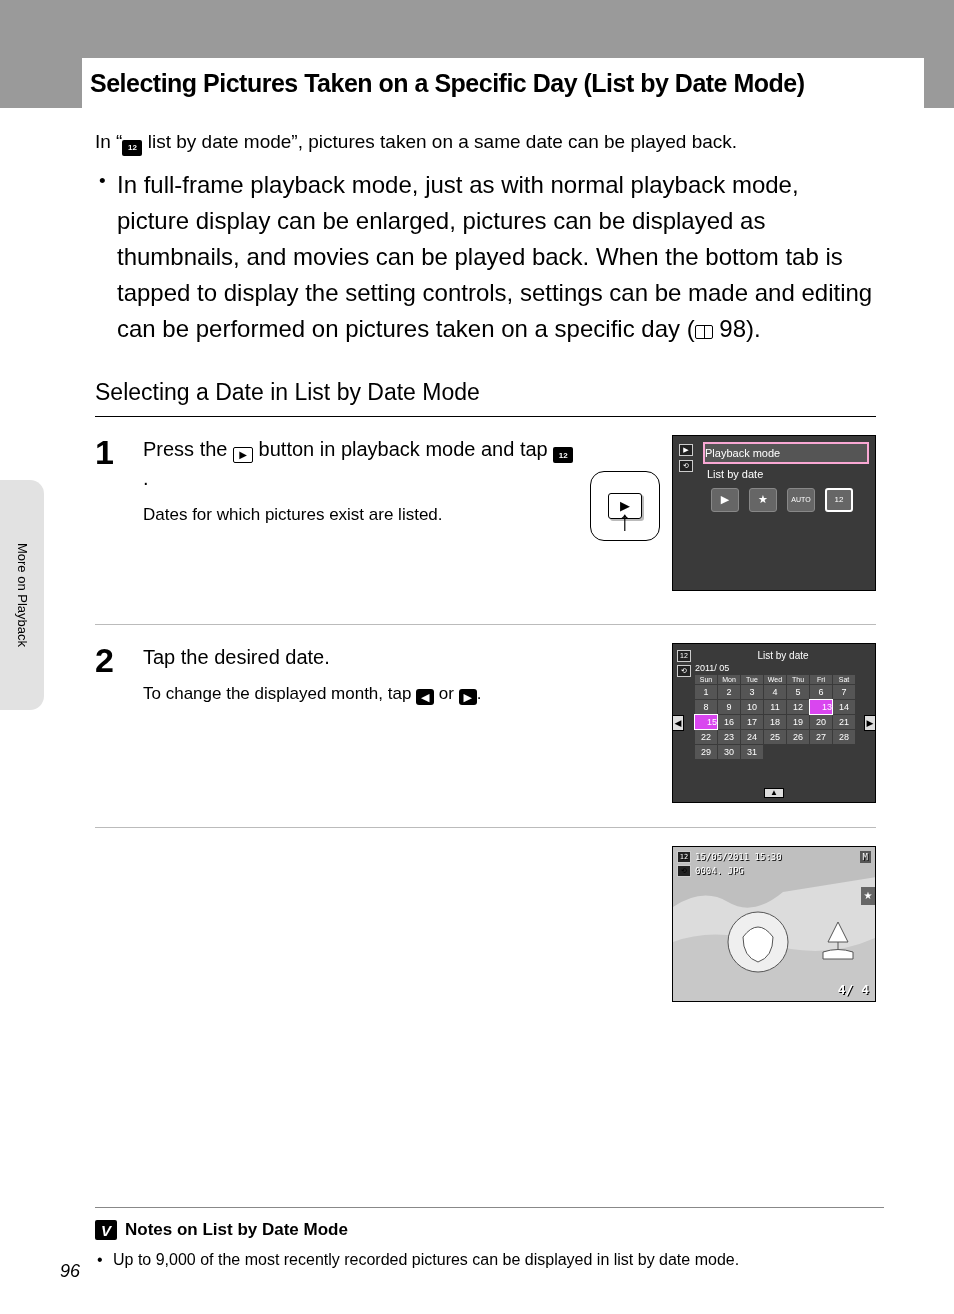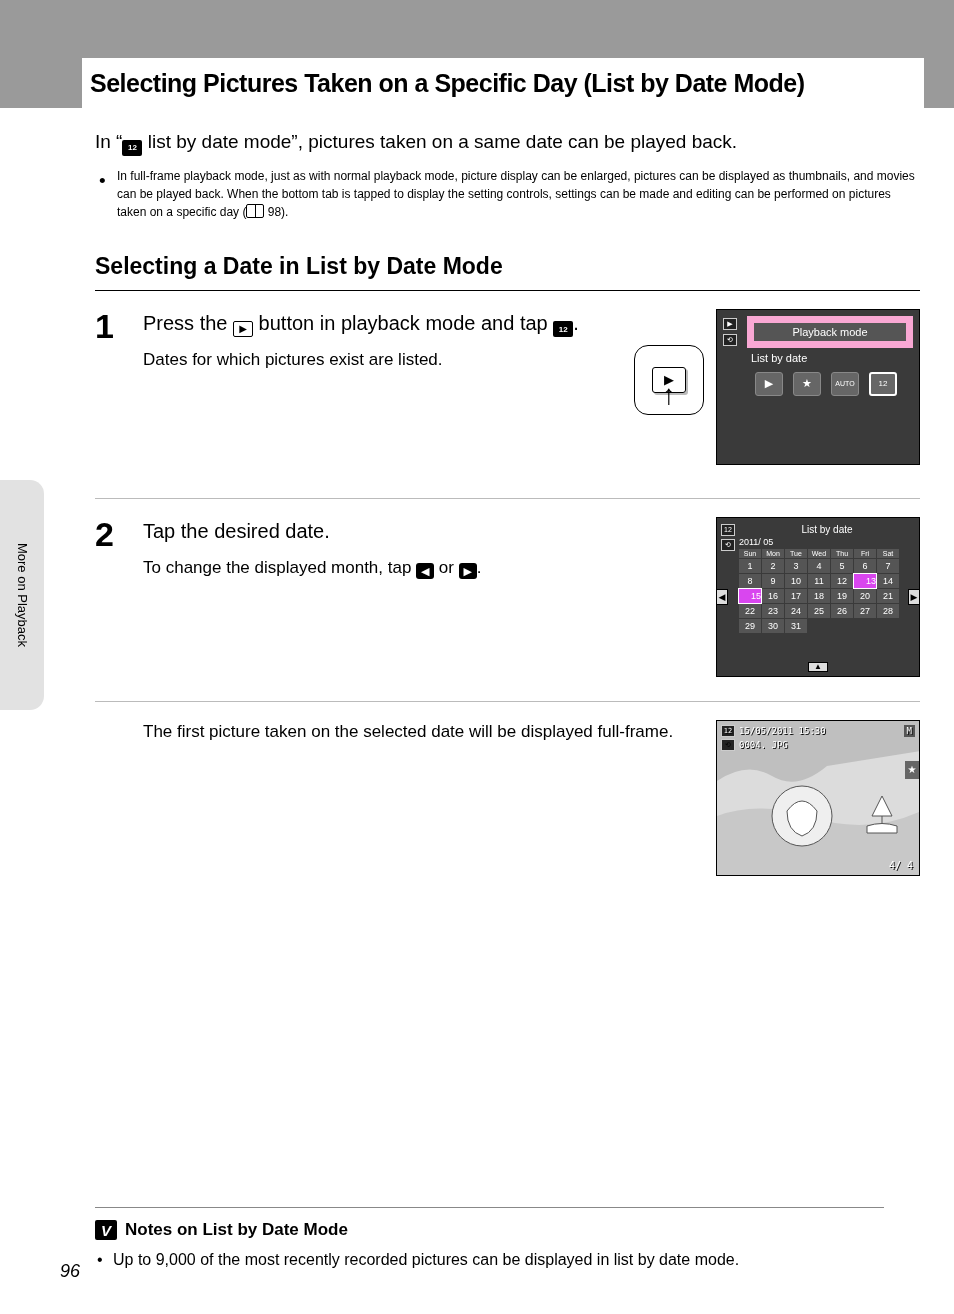--- a/index.html
+++ b/index.html
@@ -26,21 +26,21 @@
     display: flex;
     align-items: center;
     padding-left: 8px;
   }
   .main-title {
     font-size: 25px;
     font-weight: bold;
     letter-spacing: -0.5px;
   }
   .content {
-    padding: 20px 34px 0 95px;
+    padding: 20px 78px 0 95px;
   }
   .intro-line {
     font-size: 19px;
     line-height: 1.5;
   }
   .cal-icon {
     display: inline-flex;
     width: 20px; height: 16px;
     background: #000;
     border-radius: 2px;
@@ -60,35 +60,35 @@
     position: relative;
   }
   .book-icon::after {
     content: "";
     position: absolute;
     left: 50%; top: 0; bottom: 0;
     border-left: 1.5px solid #000;
   }
   .bullet-block {
     margin: 10px 0 0 0;
-    font-size: 12px;
+    font-size: 24px;
     line-height: 1.5;
     padding-left: 22px;
     position: relative;
   }
   .bullet-block::before {
     content: "•";
     position: absolute;
     left: 4px;
     top: 0;
     font-size: 19px;
   }
   h2.subhead {
     font-size: 23px;
-    font-weight: bold;
+    font-weight: normal;
     margin-top: 32px;
     padding-bottom: 10px;
     border-bottom: 1px solid #000;
   }
   .step-row {
     display: flex;
     margin-top: 18px;
     border-bottom: 1px solid #bbb;
     padding-bottom: 22px;
     min-height: 190px;
@@ -163,25 +163,25 @@
   .screen {
     width: 204px; height: 156px;
     border: 1.5px solid #000;
     background: #3a3a3a;
     color: #fff;
     font-size: 10px;
     position: relative;
   }
   .screen .titlebar {
     background: #555;
-    text-align: center;
+    text-align: left;
     font-size: 11px;
     padding: 3px 0;
     margin: 6px 6px 0 30px;
-    border:7px solid #f9a8d4;
+    border:2px solid #f9a8d4;
   }
   .screen .sublabel {
     font-size: 11px;
     padding: 4px 0 2px 6px;
     margin-left: 28px;
   }
   .screen .left-icons {
     position: absolute; left: 6px; top: 8px;
     display:flex; flex-direction:column; gap:4px;
   }
@@ -231,22 +231,23 @@
   .photo-overlay-top {
     position:absolute; top:4px; left:4px; right:4px;
     display:flex; gap:4px; align-items:center;
     font-size:9px; color:#fff;
     text-shadow: 1px 1px 0 #000;
     font-family: monospace;
   }
   .photo-overlay-top .r { margin-left:auto;}
   .photo-overlay-bot {
     position:absolute; bottom:4px; right:6px;
-    font-size:10px; color:#fff; font-family:monospace;
+    font-size:13px; color:#fff; font-family:monospace;
     text-shadow: 1px 1px 0 #000;
+    font-weight: bold;
   }
   .star-tab { position:absolute; right:0; top:40px; width:14px;height:18px;background:#666;color:#fff;display:flex;align-items:center;justify-content:center;font-size:10px;}
   
   .side-tab {
     position: absolute;
     left: 0; top: 480px;
     width: 44px; height: 230px;
     background: #e2e2e2;
     border-radius: 0 14px 14px 0;
   }
@@ -410,21 +411,20 @@
         <div class="cal-foot">▲</div>
       </div>
     </div>
   </div>
 
   <hr class="thin">
 
   <div class="step-row noborder" style="min-height:170px;">
     <div class="step-num"></div>
     <div class="step-text" style="font-size:17px;">
-      <div class="step-sub" style="margin-top:0;">The first picture taken on the selected date will be displayed full-frame.</div>
     </div>
     <div class="illus-col">
       <div class="photo-screen">
         <svg width="204" height="156" style="position:absolute;inset:0;">
           <rect x="0" y="0" width="204" height="156" fill="#dcdcdc"></rect>
           <path d="M0 60 Q30 40 55 55 Q80 70 110 45 L204 30 L204 0 L0 0 Z" fill="#bfbfbf"></path>
           <path d="M0 95 Q40 80 90 95 Q150 115 204 90 L204 156 L0 156 Z" fill="#c8c8c8"></path>
           <circle cx="85" cy="95" r="30" fill="#efefef" stroke="#555"></circle>
           <path d="M70 90 Q85 70 100 90 Q100 110 85 115 Q70 110 70 90" fill="#fff" stroke="#555"></path>
           <path d="M165 75 L175 95 L155 95 Z" fill="#fff" stroke="#555"></path>

